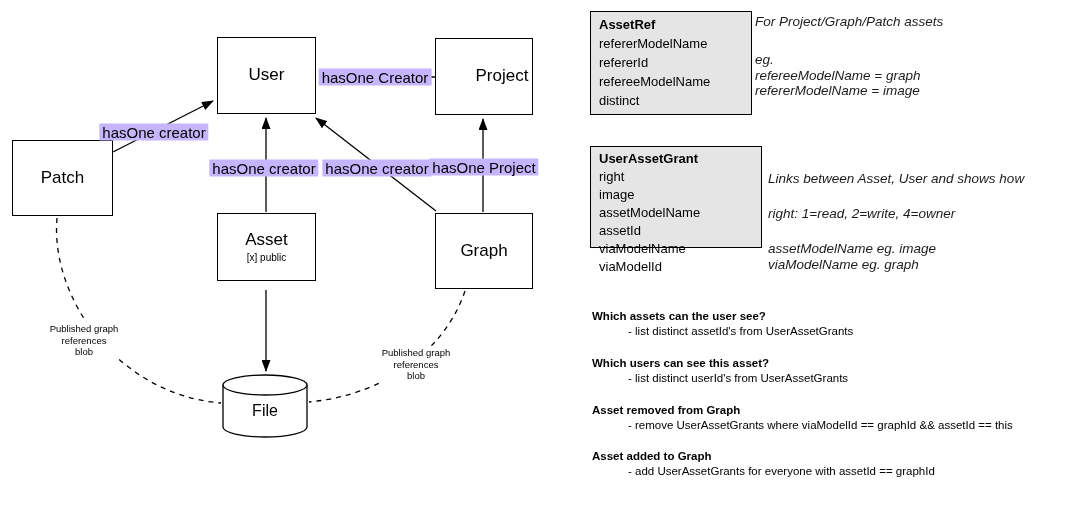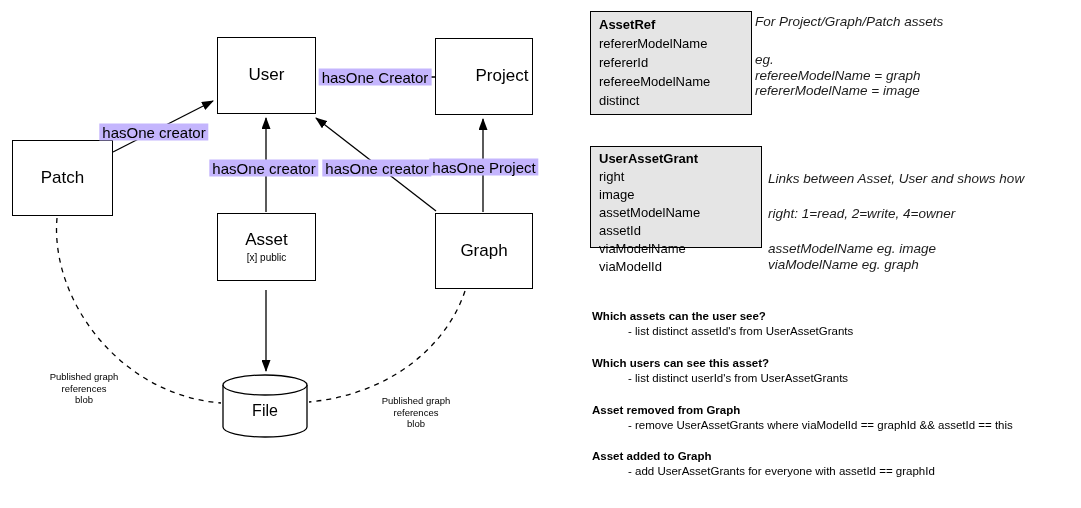--- a/index.html
+++ b/index.html
@@ -24,21 +24,21 @@
   }
 
   
   .edge-label {
     position:absolute; transform:translate(-50%,-50%);
     background:#c4b5fd; padding:0 3px; font-size:15px; white-space:nowrap;
   }
   .curve-label {
     position:absolute; transform:translate(-50%,-50%);
     background:#fff; padding:1px 3px; font-size:9.5px; line-height:11.5px;
-    text-align:center; white-space:nowrap;margin-top:48px;
+    text-align:center; white-space:nowrap;
   }
 
   
   .schema-box {
     position:absolute; box-sizing:border-box; background:#e5e5e5;
     border:1.5px solid #000; padding:3px 8px; font-size:13px; white-space:nowrap;
   }
   .schema-box .schema-title { font-weight:bold; }
   .schema-box.lh19 > div { line-height:19px; }
   .schema-box.lh18 > div { line-height:18px; }

